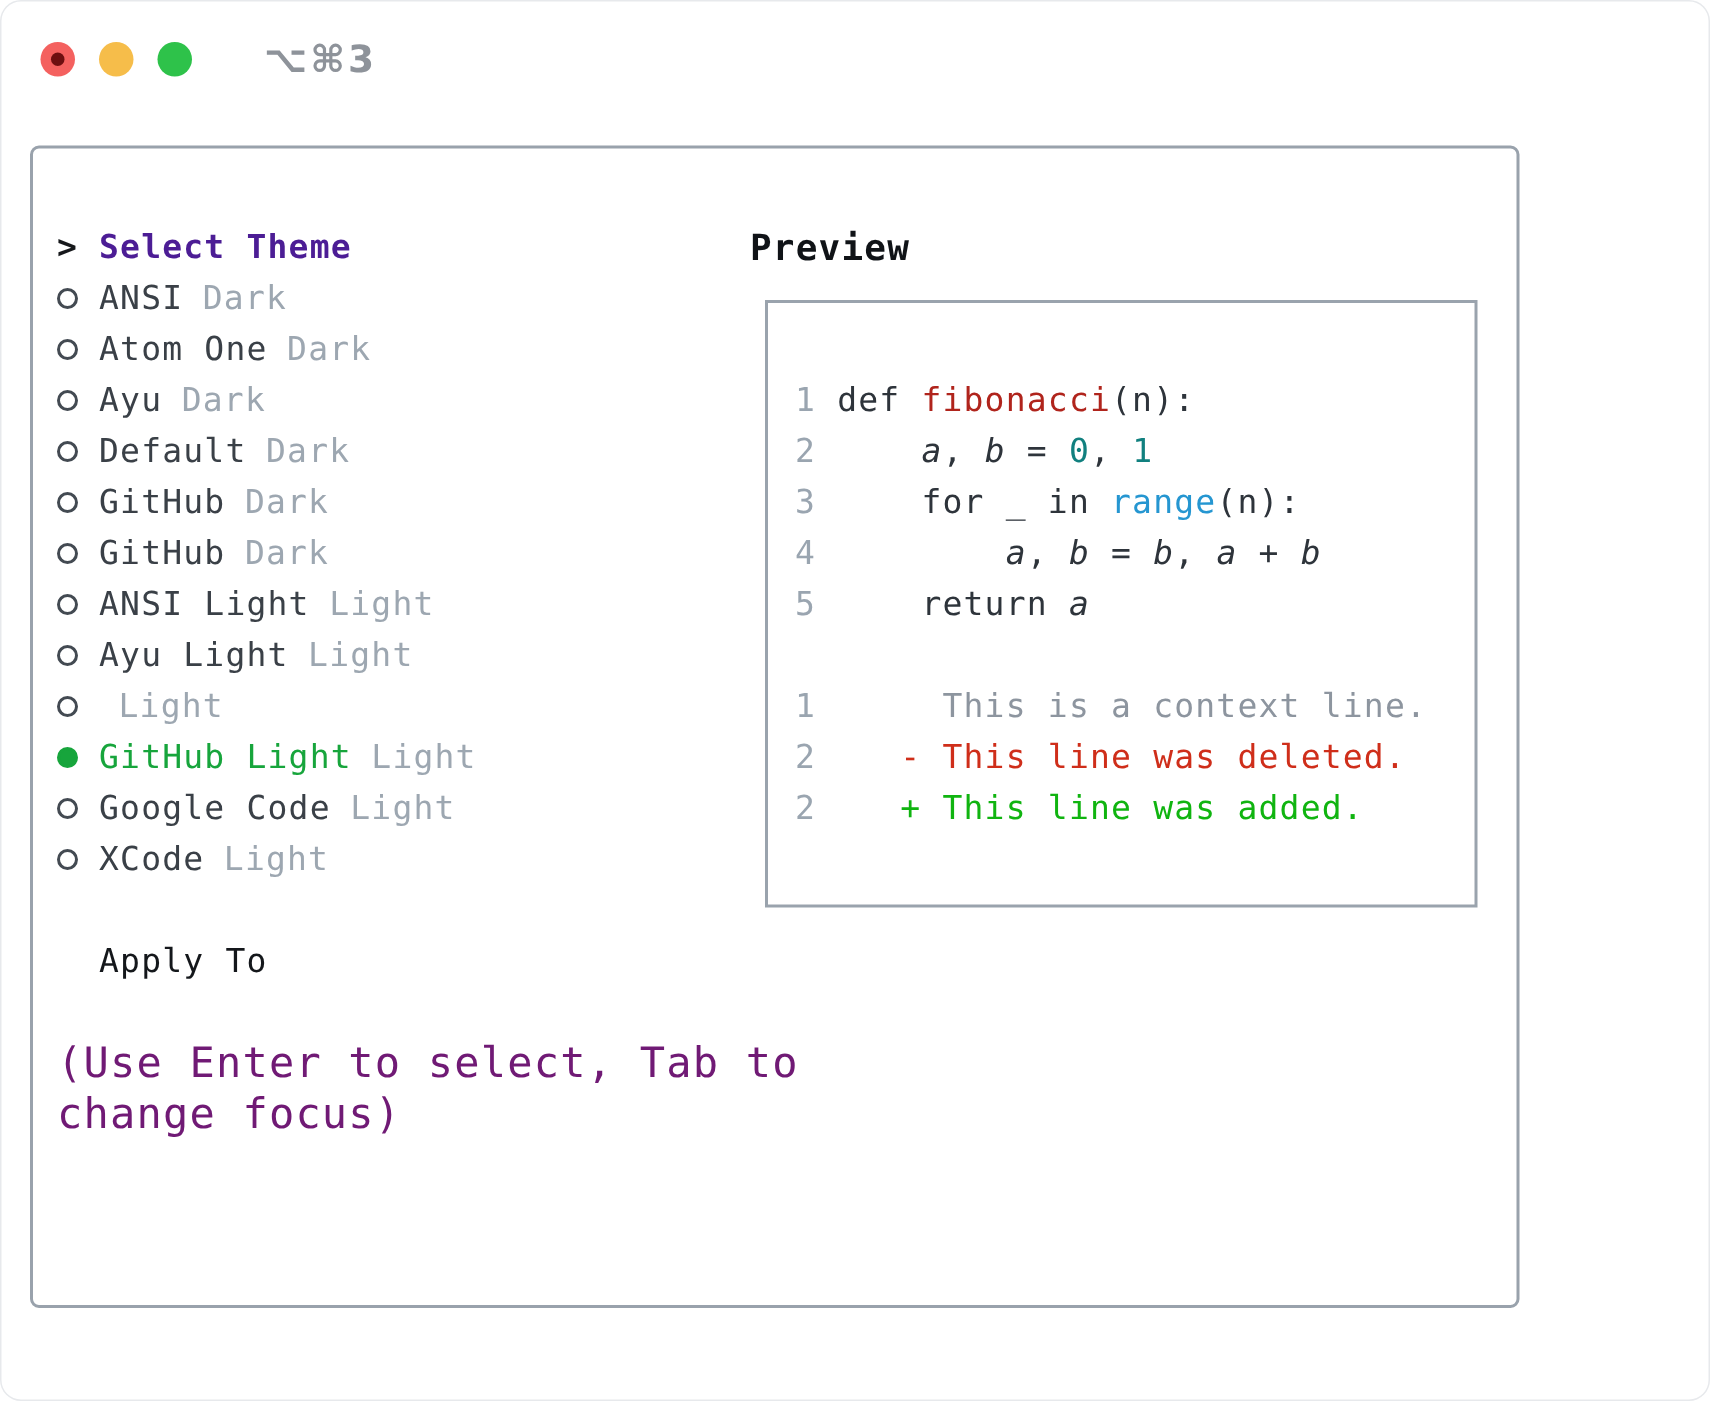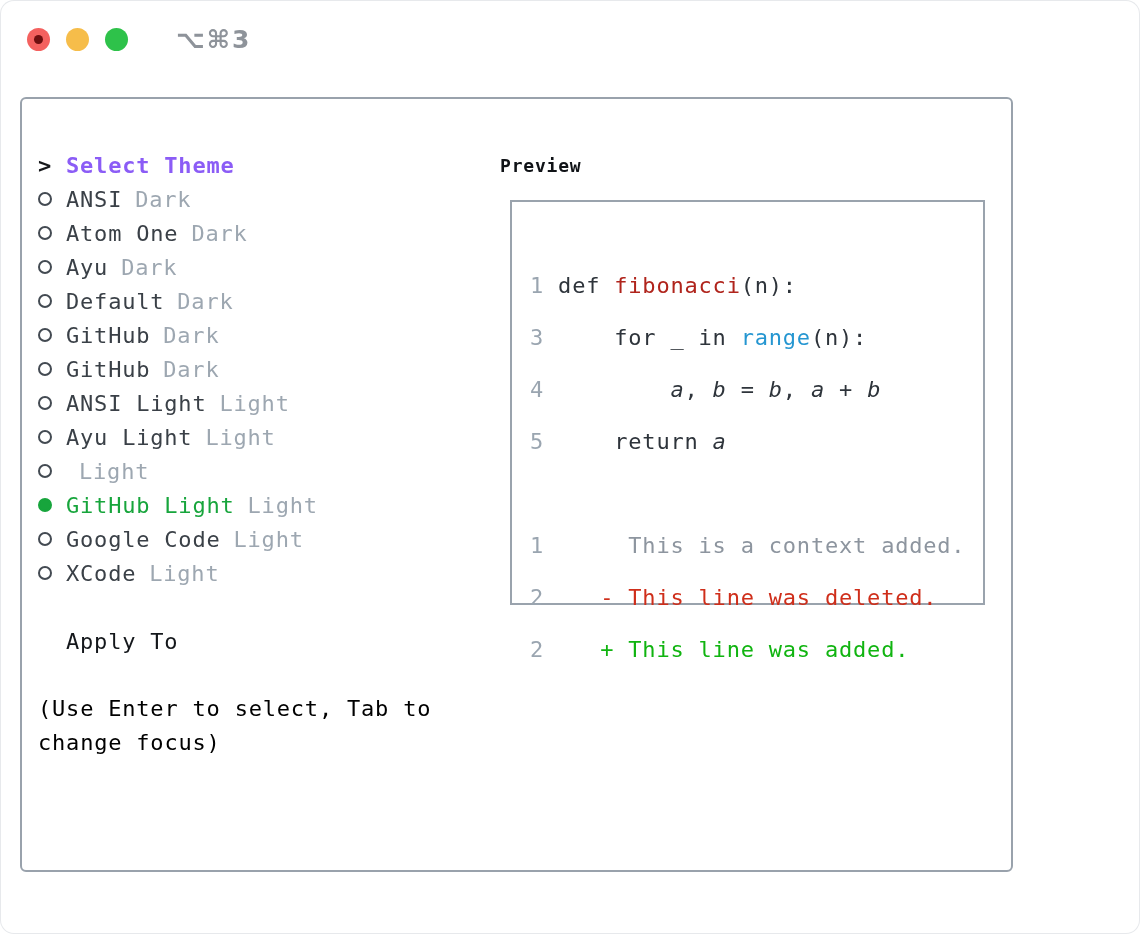--- a/index.html
+++ b/index.html
@@ -49,52 +49,51 @@
   .mono-row {
     height: 34px; display: flex; align-items: center;
     font-size: 22px; letter-spacing: 0.8px; white-space: pre;
     color: #3a4047;
   }
   .icon-cell { width: 28px; flex: none; display: flex; align-items: center; }
 
   
   .left-col { position: absolute; left: 16px; top: 49px; width: 460px; }
   .prompt { color: #16181b; font-weight: bold; }
-  .section-title { color: #8b5cf6; font-weight: bold; text-align: center; }
+  .section-title { color: #4c1d95; font-weight: bold; text-align: center; }
   .apply-title { color: #14171b; }
   .radio {
     width: 14px; height: 14px; border: 2px solid #434a52; border-radius: 50%;
   }
   .radio.selected { background: #17a53c; border-color: #17a53c; }
   .theme-name { color: #3a4047; }
   .theme-name.selected { color: #17a53c; }
   .theme-variant { color: #9da7b1; margin-left: 13px; }
   .spacer { height: 34px; }
   .help-line {
-    height: 34px; line-height: 34px; font-size: 22px; letter-spacing: 0.8px;
-    color: #000000; white-space: pre;
+    height: 34px; line-height: 34px; font-size: 28px; letter-spacing: 0.8px;
+    color: #701a75; white-space: pre;
   }
 
   
   .preview-title {
     position: absolute; left: 478px; top: 49px; height: 34px;
     display: flex; align-items: center;
-    font-size: 18px; letter-spacing: 0.8px; font-weight: bold; color: #101317;
+    font-size: 24px; letter-spacing: 0.8px; font-weight: bold; color: #101317;
     white-space: pre;
   }
   .preview-box {
     position: absolute; left: 488px; top: 101px;
     width: 475px; height: 405px;
     border: 2px solid #9aa3ad; background: #ffffff;
   }
   .code-block { position: absolute; left: 18px; top: 49px; }
   .code-line {
     height: 34px; line-height: 34px; font-size: 22px; letter-spacing: 0.8px;
     white-space: pre;
-    margin-top: 18px;
   }
   .c-ln  { color: #9aa5b0; }
   .c-d   { color: #2e343b; }
   .c-fn  { color: #b0241c; }
   .c-num { color: #11807f; }
   .c-bi  { color: #2596d1; }
   .c-var { color: #2e343b; font-style: italic; }
   .c-ctx { color: #8d959f; }
   .c-del { color: #cf2e1a; }
   .c-add { color: #10b410; }
@@ -197,23 +196,24 @@
         <div class="help-line">(Use Enter to select, Tab to</div>
         <div class="help-line">change focus)</div>
       </div>
   </div>
 
   <div class="preview-title">Preview</div>
 
   <div class="preview-box">
     <div class="code-block" id="code-block">
         <div class="code-line"><span class="c-ln">1 </span><span class="c-d">def </span><span class="c-fn">fibonacci</span><span class="c-d">(n):</span></div>
+        <div class="code-line"><span class="c-ln">2 </span><span class="c-d">    </span><span class="c-var">a</span><span class="c-d">, </span><span class="c-var">b</span><span class="c-d"> = </span><span class="c-num">0</span><span class="c-d">, </span><span class="c-num">1</span></div>
         <div class="code-line"><span class="c-ln">3 </span><span class="c-d">    for _ in </span><span class="c-bi">range</span><span class="c-d">(n):</span></div>
         <div class="code-line"><span class="c-ln">4 </span><span class="c-d">        </span><span class="c-var">a</span><span class="c-d">, </span><span class="c-var">b</span><span class="c-d"> = </span><span class="c-var">b</span><span class="c-d">, </span><span class="c-var">a</span><span class="c-d"> + </span><span class="c-var">b</span></div>
         <div class="code-line"><span class="c-ln">5 </span><span class="c-d">    return </span><span class="c-var">a</span></div>
         <div class="code-line"></div>
-        <div class="code-line"><span class="c-ln">1 </span><span class="c-ctx">     This is a context added.</span></div>
+        <div class="code-line"><span class="c-ln">1 </span><span class="c-ctx">     This is a context line.</span></div>
         <div class="code-line"><span class="c-ln">2 </span><span class="c-del">   - This line was deleted.</span></div>
         <div class="code-line"><span class="c-ln">2 </span><span class="c-add">   + This line was added.</span></div>
       </div>
   </div>
 
 </div>
 
 </body></html>

